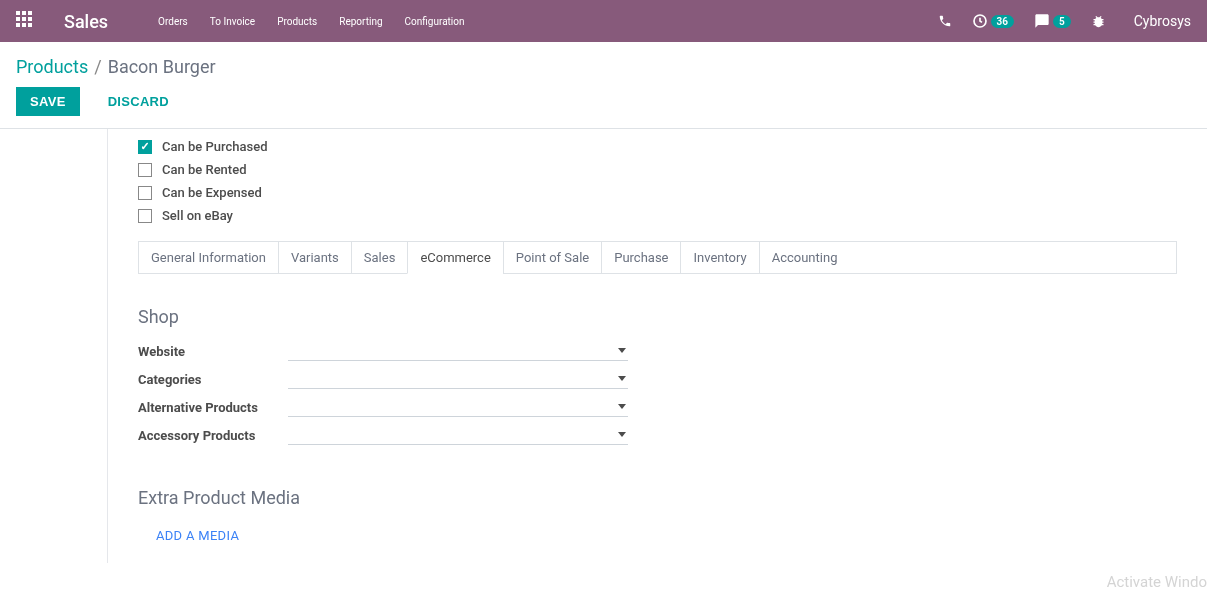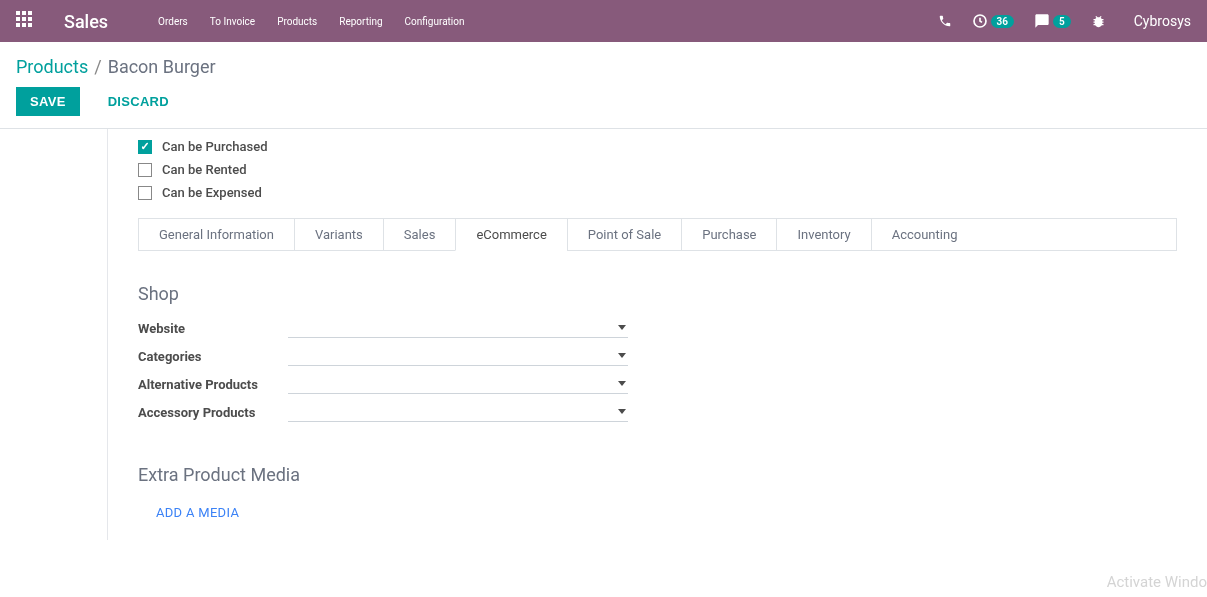--- a/index.html
+++ b/index.html
@@ -31,21 +31,21 @@
     .left-gap { width: 108px; flex-shrink: 0; border-right: 1px solid #e5e7eb; }
     .form-sheet { flex: 1; padding: 10px 30px 20px 30px; }
     
     .chk-row { display: flex; align-items: center; margin-bottom: 8px; }
     .chk { width: 14px; height: 14px; border: 1.5px solid #888; margin-right: 10px; flex-shrink: 0; display: flex; align-items: center; justify-content: center; }
     .chk.checked { background: #00A09D; border-color: #00A09D; }
     .chk.checked::after { content: '✓'; color: #fff; font-size: 11px; line-height: 1; font-weight: bold; }
     .chk-label { font-size: 13px; color: #4c4c4c; font-weight: 500; }
     
     .tabs { display: flex; border: 1px solid #dee2e6; border-left: none; margin-top: 18px; }
-    .tab { padding: 8px 20px; color: #6b7280; font-size: 13px; border-left: 1px solid #dee2e6; cursor: pointer; background: #fff; }
+    .tab { padding: 8px 12px; color: #6b7280; font-size: 13px; border-left: 1px solid #dee2e6; cursor: pointer; background: #fff; }
     .tab.active { color: #4c4c4c; border-bottom: 1px solid #fff; margin-bottom: -1px; position: relative; }
     .tab-hr { border-top: 1px solid #dee2e6; margin-top: -1px; }
     
     .section-title { font-size: 18px; color: #6b7280; margin-top: 32px; margin-bottom: 14px; font-weight: 400; }
     
     .fld-row { display: flex; align-items: center; margin-bottom: 8px; }
     .fld-label { width: 150px; font-size: 13px; font-weight: 700; color: #4c4c4c; }
     .fld-input { width: 340px; border: none; border-bottom: 1px solid #ced4da; padding: 3px 0; font-size: 13px; display: flex; justify-content: flex-end; align-items: center; min-height: 20px; }
     .caret { width: 0; height: 0; border-left: 4px solid transparent; border-right: 4px solid transparent; border-top: 5px solid #4c4c4c; margin-right: 2px; }
     
@@ -127,20 +127,24 @@
           <span class="chk-label">Can be Purchased</span>
         </div>
         <div class="chk-row">
           <div class="chk"></div>
           <span class="chk-label">Can be Rented</span>
         </div>
         <div class="chk-row">
           <div class="chk"></div>
           <span class="chk-label">Can be Expensed</span>
         </div>
+        <div class="chk-row">
+          <div class="chk"></div>
+          <span class="chk-label">Sell on eBay</span>
+        </div>
       </div>
 
     <div class="tabs" id="tab-bar">
         <div class="tab">General Information</div>
         <div class="tab">Variants</div>
         <div class="tab">Sales</div>
         <div class="tab active">eCommerce</div>
         <div class="tab">Point of Sale</div>
         <div class="tab">Purchase</div>
         <div class="tab">Inventory</div>

